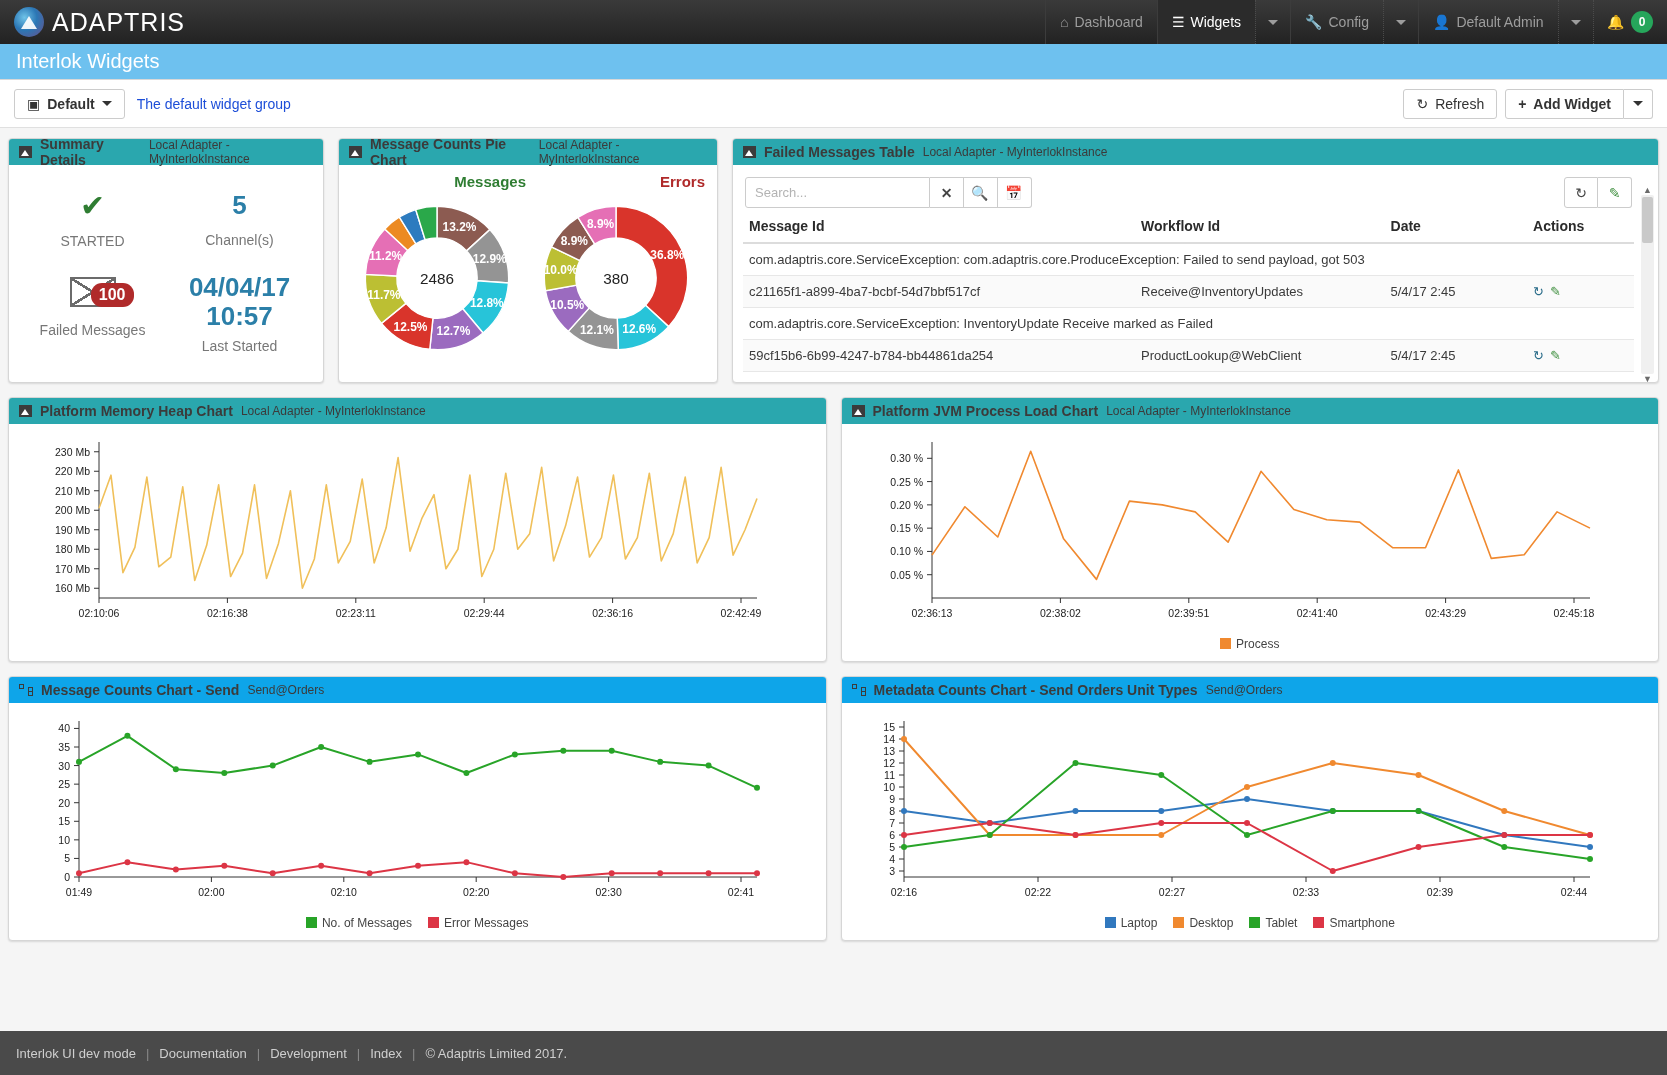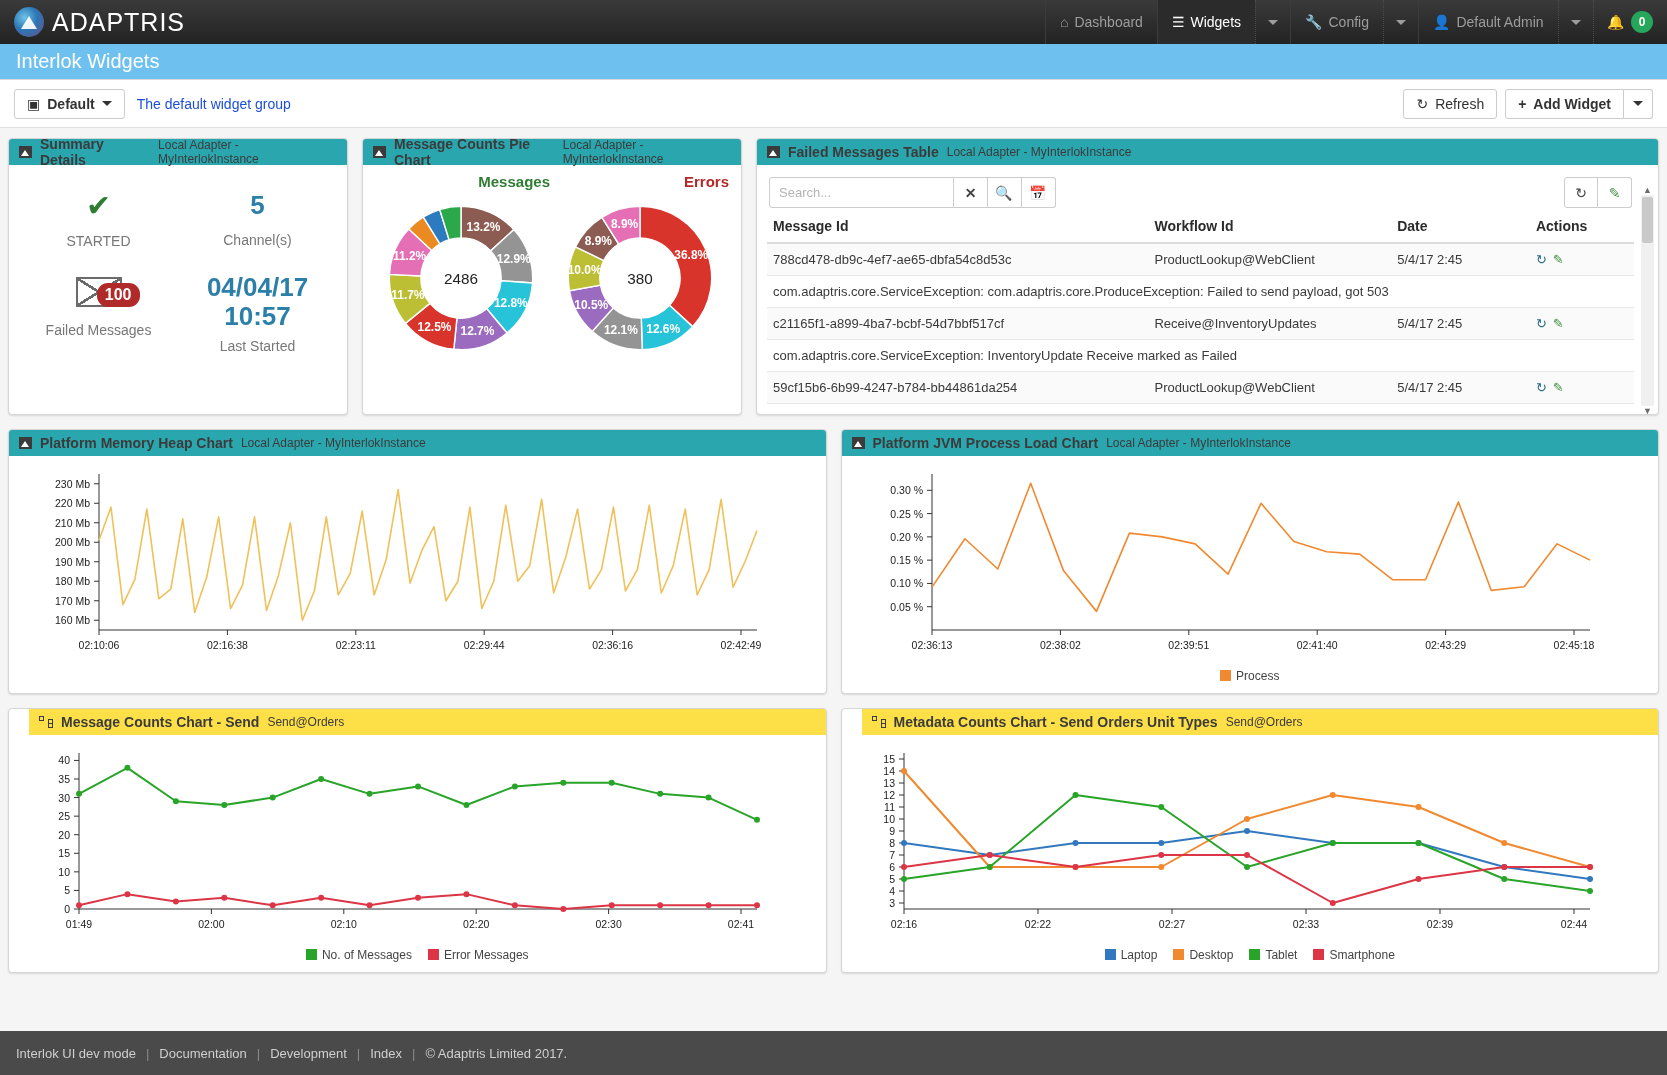--- a/index.html
+++ b/index.html
@@ -72,38 +72,38 @@
   .row{ display:flex; gap:14px; margin-bottom:14px; }
   .panel{
     background:#fff; border:1px solid #d6d6d6; border-radius:4px;
     box-shadow:0 1px 2px rgba(0,0,0,.12); overflow:hidden; position:relative;
   }
   .panel-head{
     height:26px; display:flex; align-items:center; gap:8px;
     padding:0 10px; color:#3b3b3b; font-size:14px; font-weight:bold;
   }
   .panel-head.teal{ background:#2aa7ae; }
-  .panel-head.green{ background:#fde047;margin-left:20px; }
+  .panel-head.green{ background:#0ea5e9; }
   .panel-sub{ font-weight:normal; font-size:12px; color:#3b3b3b; }
   .hdr-icon{
     width:13px;height:12px;background:#3b3b3b;display:inline-block;position:relative;flex:none;
   }
   .hdr-icon:after{
     content:""; position:absolute; left:2px; bottom:2px;
     width:0;height:0;border-left:4px solid transparent;border-right:4px solid transparent;border-bottom:6px solid #fff;
   }
   .wf-icon{ width:14px;height:12px;flex:none;display:inline-block;position:relative;}
   .wf-icon i{ position:absolute;border:1.5px solid #3b3b3b;width:5px;height:5px;display:block;}
   .wf-icon i:nth-child(1){ left:0;top:0;}
   .wf-icon i:nth-child(2){ right:0;top:3px;}
   .wf-icon i:nth-child(3){ right:0;bottom:0;}
   .panel-body{ padding:8px 10px 10px 10px; }
 
   
-  #summary-panel{ width:340px; }
+  #summary-panel{ width:316px; }
   .summary-grid{ display:grid; grid-template-columns:1fr 1fr; row-gap:6px; padding:18px 0 14px 0; }
   .sum-cell{ text-align:center; }
   .sum-big{ color:#2b7fa8; font-size:26px; font-weight:bold; line-height:1.1; }
   .sum-label{ color:#777; font-size:14px; margin-top:12px; }
   .check{ color:#2f7d32; font-size:30px; line-height:1; }
   .env-wrap{ display:inline-flex; align-items:center; position:relative; }
   .envelope{
     width:46px;height:30px;border:2px solid #6b6b6b;background:#fff;position:relative;display:block;
   }
   .envelope:before{
@@ -356,28 +356,20 @@
         <table class="ftable">
           <thead>
             <tr>
               <th style="width:44%">Message Id</th>
               <th style="width:28%">Workflow Id</th>
               <th style="width:16%">Date</th>
               <th style="width:12%">Actions</th>
             </tr>
           </thead>
           <tbody>
-            <tr class="alt">
-              <td>788cd478-db9c-4ef7-ae65-dbfa54c8d53c</td>
-              <td>ProductLookup@WebClient</td>
-              <td>5/4/17 2:45</td>
-              <td>
-                <span class="act-ico">↻</span><span class="act-ico green">✎</span>
-              </td>
-            </tr>
             <tr>
               <td colspan="4">com.adaptris.core.ServiceException: com.adaptris.core.ProduceException: Failed to send payload, got 503</td>
             </tr>
             <tr class="alt">
               <td>c21165f1-a899-4ba7-bcbf-54d7bbf517cf</td>
               <td>Receive@InventoryUpdates</td>
               <td>5/4/17 2:45</td>
               <td>
                 <span class="act-ico">↻</span><span class="act-ico green">✎</span>
               </td>

